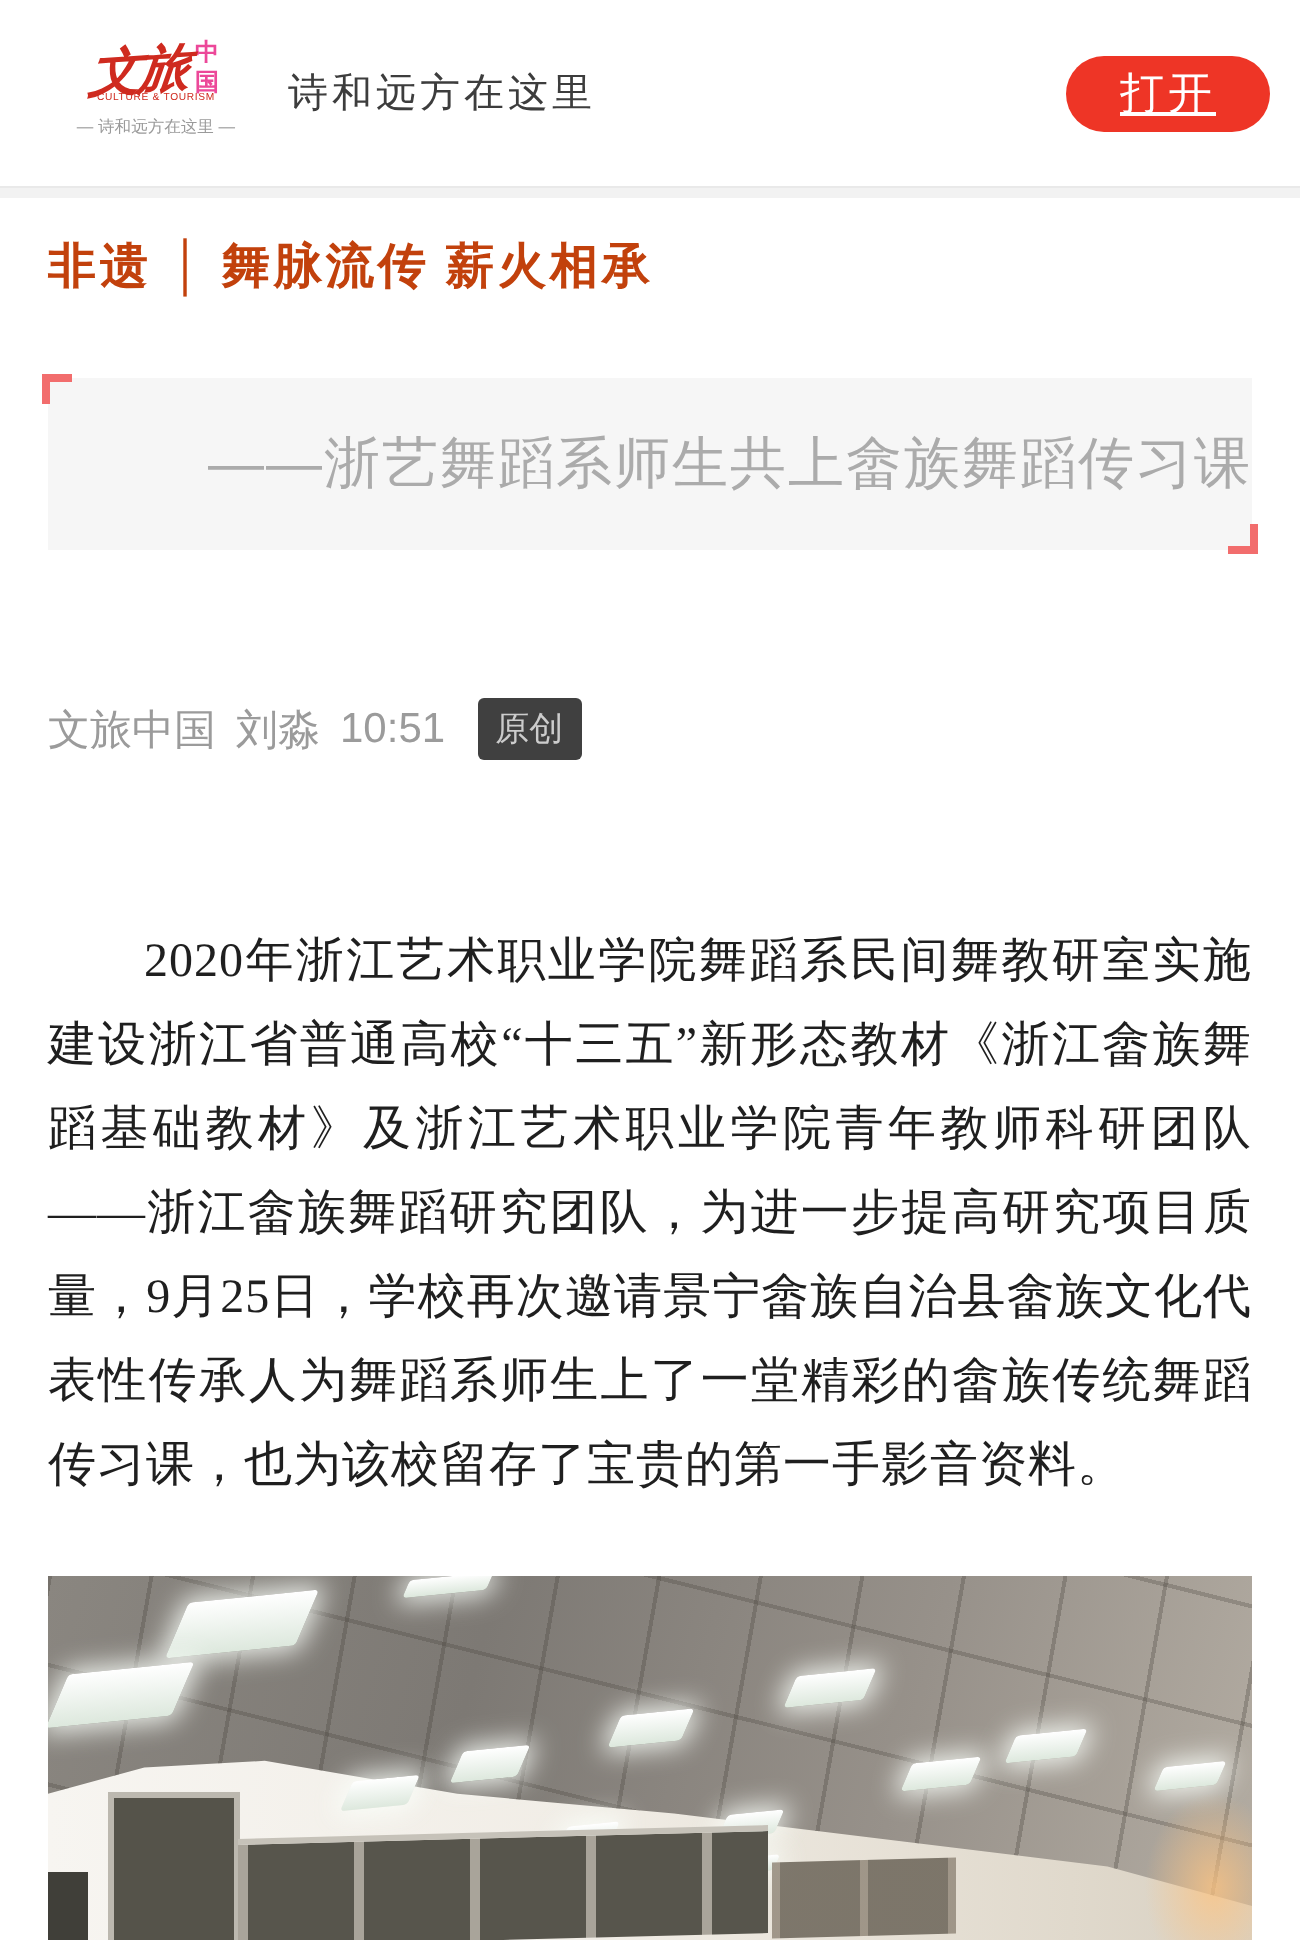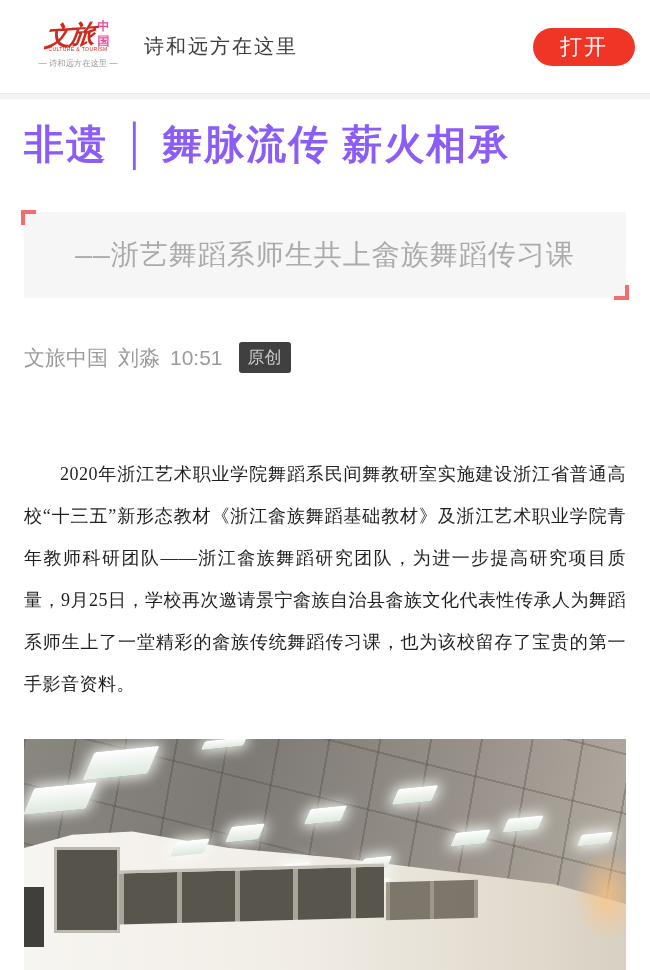--- a/index.html
+++ b/index.html
@@ -12,41 +12,41 @@
   .logo-row { display:flex; align-items:flex-start; justify-content:center; }
   .logo-script { font-family:"Liberation Serif","DejaVu Serif",serif; font-style:italic; font-weight:bold;
     color:#cf2a1f; font-size:26px; line-height:26px; transform:skewX(-10deg) rotate(-4deg); letter-spacing:-2px; }
   .logo-seal { color:#ec4899; font-size:12px; font-weight:bold; width:16px; line-height:15px;
     word-break:break-all; margin-left:3px; margin-top:-4px; }
   .logo-en { font-size:6px; color:#cf2a1f; letter-spacing:.4px; margin-top:-3px; transform:scale(.85); }
   .logo-tagline { font-size:9px; color:#9a9a9a; margin-top:5px; white-space:nowrap; transform:scale(.92); }
   .header-slogan { font-family:"Liberation Serif","DejaVu Serif",serif; font-size:20px; color:#3d3d3d;
     letter-spacing:2px; margin-left:10px; flex:1; }
   .open-btn { background:#ee3526; color:#fff; font-size:22px; line-height:1; padding:8px 27px;
-    border:none; border-radius:19px; letter-spacing:2px; cursor:pointer; }
+    border:none; border-radius:19px; letter-spacing:2px; cursor:pointer;text-decoration:underline; }
   .header-divider { height:6px; background:#f2f2f2; border-top:1px solid #e9e9e9; }
 
   
   .article { padding:0 24px; }
-  .title { font-family:"Liberation Serif","DejaVu Serif",serif; font-size:40px; font-weight:600;
-    color:#8b5cf6; margin-top:18px; letter-spacing:2px; }
+  .title { font-family:"Liberation Serif","DejaVu Serif",serif; font-size:24px; font-weight:600;
+    color:#c2410c; margin-top:18px; letter-spacing:2px; }
   .subtitle-box { position:relative; background:#f6f6f6; margin-top:40px; height:86px;
-    display:flex; align-items:center; justify-content:center;font-family:Liberation Mono, monospace; }
+    display:flex; align-items:center; justify-content:flex-end; }
   .corner-tl { position:absolute; top:-2px; left:-3px; width:15px; height:15px;
     border-left:4px solid #f26d6d; border-top:4px solid #f26d6d; }
   .corner-br { position:absolute; bottom:-2px; right:-3px; width:15px; height:15px;
     border-right:4px solid #f26d6d; border-bottom:4px solid #f26d6d; }
   .subtitle-text { color:#ababab; font-size:28px; letter-spacing:1px; }
 
-  .byline { margin-top:44px; display:flex; align-items:center; color:#9b9b9b; font-size:21px; }
+  .byline { margin-top:74px; display:flex; align-items:center; color:#9b9b9b; font-size:21px; }
   .byline span { margin-right:10px; }
   .badge { background:#404040; color:#cccccc; font-size:17px; padding:4px 9px; border-radius:3px; margin-left:6px; }
 
   .body-text { margin-top:80px; font-family:"Liberation Serif","DejaVu Serif",serif;
-    font-size:18px; line-height:42px; color:#1f1f1f; text-indent:2em; text-align:justify; letter-spacing:.5px; }
+    font-size:24px; line-height:42px; color:#1f1f1f; text-indent:2em; text-align:justify; letter-spacing:.5px; }
 
   
   .photo { position:relative; margin-top:34px; width:602px; height:400px; overflow:hidden; cursor:pointer;
     background:linear-gradient(90deg,#f7f5f1 0%,#f1ede6 45%,#e0d9cc 85%,#d8d0c2 100%); }
   .ceiling { position:absolute; top:0; left:0; width:100%; height:165px;
     background:
       repeating-linear-gradient(100deg, rgba(70,65,58,.30) 0 2px, transparent 2px 50px),
       repeating-linear-gradient(14deg,  rgba(70,65,58,.28) 0 2px, transparent 2px 58px),
       linear-gradient(105deg,#8a8680 0%,#7d7974 35%,#97918a 70%,#b3aca2 100%);
     clip-path:polygon(0 0,100% 0,100% 100%,88% 88%,70% 80%,52% 72%,34% 66%,18% 56%,8% 58%,0 66%);

